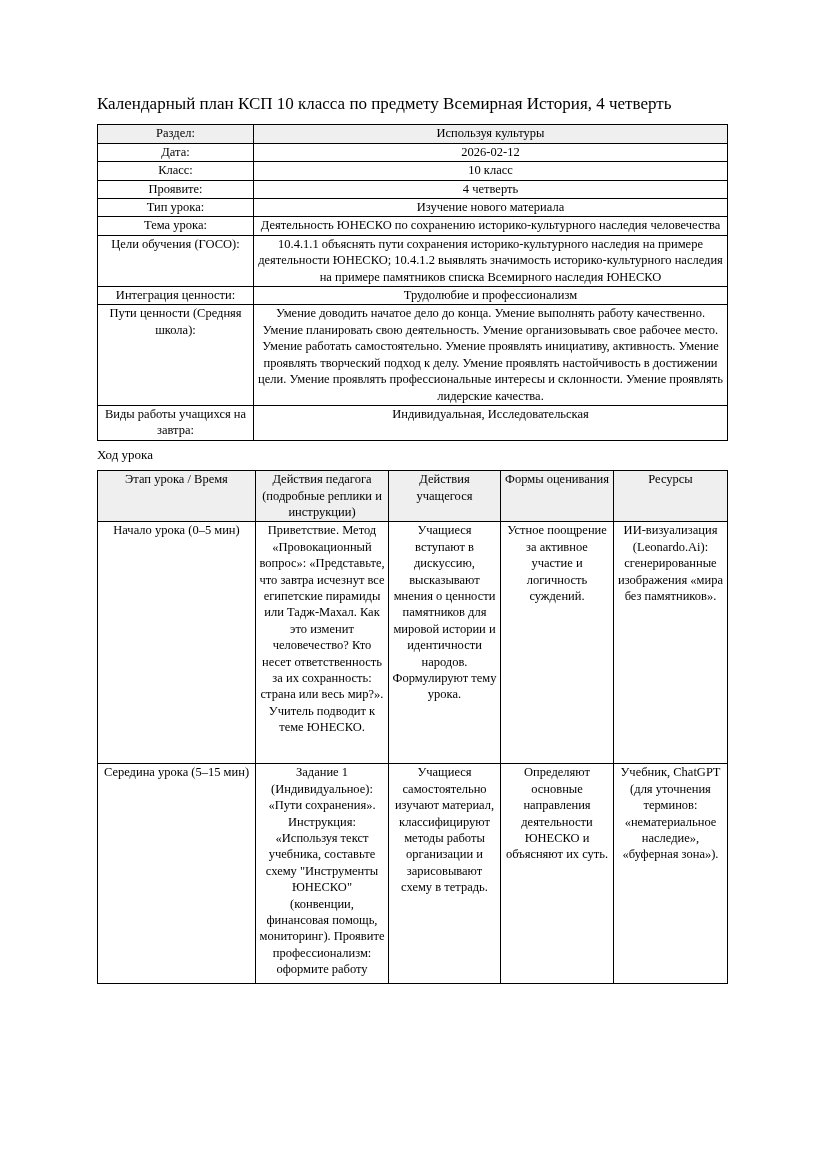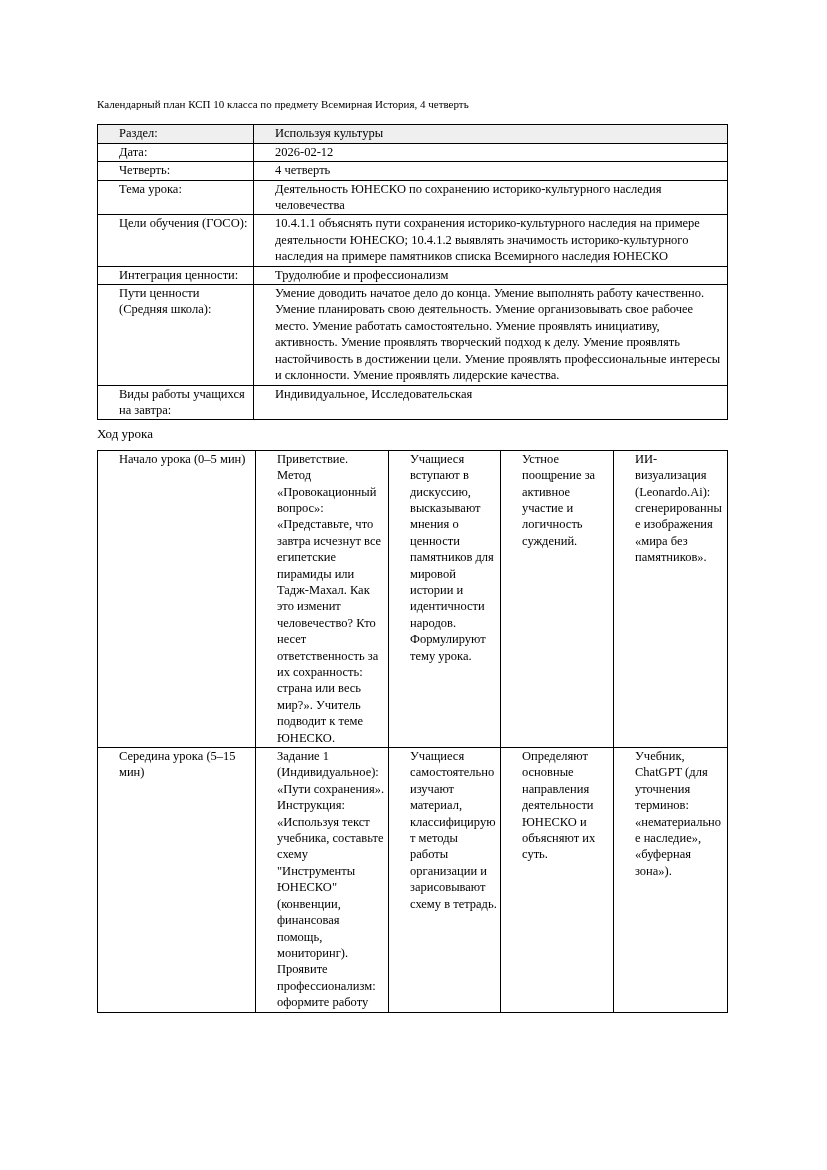--- a/index.html
+++ b/index.html
@@ -16,33 +16,34 @@
     color: #000000;
     overflow: hidden;
   }
   .page {
     width: 630px;
     margin-left: 97px;
     padding-top: 96px;
   }
   .doc-title {
     margin: 0 0 12px 0;
-    font-size: 11px;
+    font-size: 17px;
     font-weight: normal;
   }
   table {
     border-collapse: collapse;
     table-layout: fixed;
     width: 630px;
   }
   td {
     border: 1px solid #000000;
     vertical-align: top;
-    padding: 0px 3px 1px 21px;
+    padding: 0px 3px 1px 3px;
     word-wrap: break-word;
+    text-align: center;
   }
   .shaded td {
     background: #efefef;
   }
   .section-heading {
     margin: 6px 0 7px 0;
     font-size: 13px;
     font-weight: normal;
   }
   .lesson-table td.tall {
@@ -67,57 +68,72 @@
     <tbody>
       <tr class="shaded">
         <td>Раздел:</td>
         <td>Используя культуры</td>
       </tr>
       <tr>
         <td>Дата:</td>
         <td>2026-02-12</td>
       </tr>
       <tr>
-        <td>Четверть:</td>
+        <td>Класс:</td>
+        <td>10 класс</td>
+      </tr>
+      <tr>
+        <td>Проявите:</td>
         <td>4 четверть</td>
+      </tr>
+      <tr>
+        <td>Тип урока:</td>
+        <td>Изучение нового материала</td>
       </tr>
       <tr>
         <td>Тема урока:</td>
         <td>Деятельность ЮНЕСКО по сохранению историко-культурного наследия человечества</td>
       </tr>
       <tr>
         <td>Цели обучения (ГОСО):</td>
         <td>10.4.1.1 объяснять пути сохранения историко-культурного наследия на примере деятельности ЮНЕСКО; 10.4.1.2 выявлять значимость историко-культурного наследия на примере памятников списка Всемирного наследия ЮНЕСКО</td>
       </tr>
       <tr>
         <td>Интеграция ценности:</td>
         <td>Трудолюбие и профессионализм</td>
       </tr>
       <tr>
         <td>Пути ценности (Средняя школа):</td>
         <td>Умение доводить начатое дело до конца. Умение выполнять работу качественно. Умение планировать свою деятельность. Умение организовывать свое рабочее место. Умение работать самостоятельно. Умение проявлять инициативу, активность. Умение проявлять творческий подход к делу. Умение проявлять настойчивость в достижении цели. Умение проявлять профессиональные интересы и склонности. Умение проявлять лидерские качества.</td>
       </tr>
       <tr>
         <td>Виды работы учащихся на завтра:</td>
-        <td>Индивидуальное, Исследовательская</td>
+        <td>Индивидуальная, Исследовательская</td>
       </tr>
     </tbody>
   </table>
 
   <p class="section-heading">Ход урока</p>
 
   <table class="lesson-table">
     <colgroup>
       <col style="width:158px">
         <col style="width:133px">
         <col style="width:112px">
         <col style="width:113px">
         <col style="width:114px">
     </colgroup>
     <tbody>
+      <tr class="shaded">
+        <td>Этап урока / Время</td>
+        <td>Действия педагога (подробные реплики и инструкции)</td>
+        <td>Действия учащегося</td>
+        <td>Формы оценивания</td>
+        <td>Ресурсы</td>
+      </tr>
       <tr>
         <td class="tall">Начало урока (0–5 мин)</td>
         <td>Приветствие. Метод «Провокационный вопрос»: «Представьте, что завтра исчезнут все египетские пирамиды или Тадж-Махал. Как это изменит человечество? Кто несет ответственность за их сохранность: страна или весь мир?». Учитель подводит к теме ЮНЕСКО.</td>
         <td>Учащиеся вступают в дискуссию, высказывают мнения о ценности памятников для мировой истории и идентичности народов. Формулируют тему урока.</td>
         <td>Устное поощрение за активное участие и логичность суждений.</td>
         <td>ИИ-визуализация (Leonardo.Ai): сгенерированные изображения «мира без памятников».</td>
       </tr>
       <tr>
         <td class="tall2">Середина урока (5–15 мин)</td>
         <td>Задание 1 (Индивидуальное): «Пути сохранения». Инструкция: «Используя текст учебника, составьте схему "Инструменты ЮНЕСКО" (конвенции, финансовая помощь, мониторинг). Проявите профессионализм: оформите работу</td>

